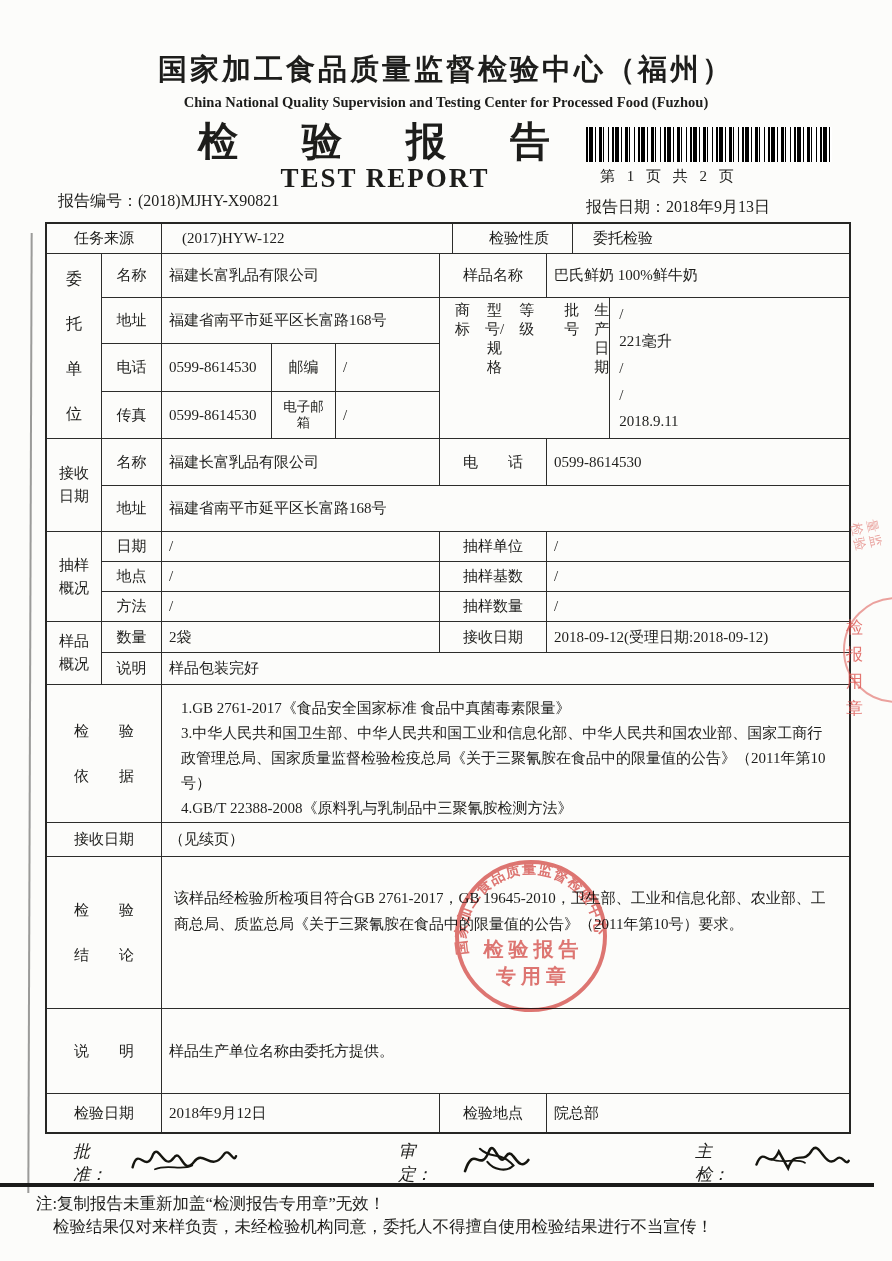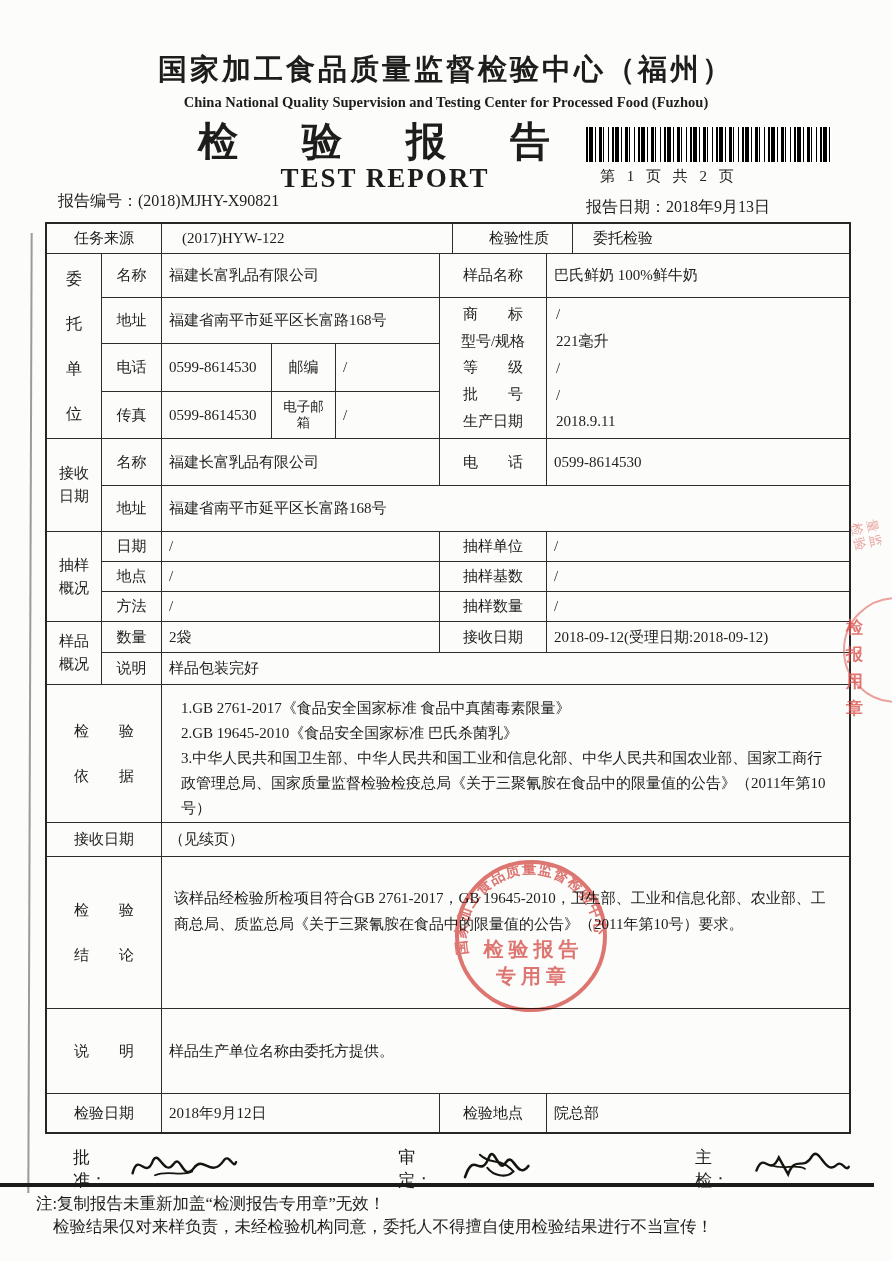--- a/index.html
+++ b/index.html
@@ -44,41 +44,41 @@
   .vcell{flex:0 0 55px;border-right:1.5px solid #2d2d2b;display:flex;
     align-items:center;justify-content:center;text-align:center;}
   .vtext{width:18px;word-break:break-all;line-height:45px;font-size:16px;}
   .vtext2{width:34px;word-break:break-all;line-height:23px;font-size:15px;text-align:center;}
   .bandcol{flex:1;display:flex;flex-direction:column;}
   .split{display:flex;flex-direction:row;flex:1;}
   .leftcol{flex:0 0 338px;display:flex;flex-direction:column;border-right:1.5px solid #2d2d2b;}
   .rightcol{flex:1;display:flex;flex-direction:column;}
   .pairblock{flex:1;display:flex;}
   .pl-labels{flex:0 0 107px;border-right:1.5px solid #2d2d2b;display:flex;
-    flex-direction:column;justify-content:space-around;padding:3px 0;}
+    flex-direction:row;justify-content:space-around;padding:3px 0;}
   .pl-vals{flex:1;display:flex;flex-direction:column;justify-content:space-around;padding:3px 0;}
   .pl-labels div{text-align:center;}
   .pl-vals div{padding-left:9px;}
   .basis-list{display:block;padding:9px 10px 4px 12px;line-height:25px;}
   .multiline-lab{display:flex;flex-direction:column;gap:26px;justify-content:center;
     align-items:center;text-align:center;}
   
   .stamp{position:absolute;left:450px;top:855px;width:162px;height:162px;
     opacity:.8;mix-blend-mode:multiply;z-index:5;}
   .edge-frag-b{position:absolute;left:846px;top:614px;z-index:5;color:#dd5550;
-    font-weight:bold;font-size:17px;line-height:27px;letter-spacing:9px;opacity:.8;
+    font-weight:normal;font-size:17px;line-height:27px;letter-spacing:9px;opacity:.8;
     white-space:pre-line;}
   .edge-frag-b-arc{position:absolute;left:843px;top:597px;width:102px;height:102px;
     border:2.5px solid #dd5550;border-radius:50%;opacity:.55;z-index:4;}
   .edge-frag-a{position:absolute;left:851px;top:520px;z-index:5;color:#dd6660;
     font-size:13px;line-height:16px;letter-spacing:2px;opacity:.6;
     transform:rotate(78deg);white-space:pre-line;}
   
   .sign-row{position:absolute;left:45px;top:1140px;width:806px;height:52px;
-    display:flex;align-items:flex-end;font-size:17px;}
+    display:flex;align-items:flex-start;font-size:17px;font-style:italic;}
   .sign-item{display:flex;align-items:center;gap:6px;}
   .sig-svg{margin-top:-8px;}
   .s1{margin-left:28px;} .s2{margin-left:160px;} .s3{margin-left:150px;}
   .heavy-rule{position:absolute;left:0;top:1183px;width:874px;height:3.5px;
     background:#1b1b19;}
   .notes{position:absolute;left:36px;top:1193px;width:830px;font-size:16.5px;
     line-height:22.5px;}
   .notes .n2{padding-left:17px;}
   .scan-edge{position:absolute;left:29px;top:233px;width:1.5px;height:960px;
     background:#4a4a48;opacity:.55;transform:rotate(.2deg);}
@@ -227,21 +227,20 @@
     </div>
 
     <div class="row" style="height:138px;">
       <div class="c lab w-lab multiline-lab">
         <div>检　　验</div>
         <div>依　　据</div>
       </div>
       <div class="c end" style="flex:1;align-items:flex-start;">
         <div class="basis-list">
           <div>1.GB 2761-2017《食品安全国家标准 食品中真菌毒素限量》</div>
-          <div>2.GB 19645-2010《食品安全国家标准 巴氏杀菌乳》</div>
           <div>3.中华人民共和国卫生部、中华人民共和国工业和信息化部、中华人民共和国农业部、国家工商行政管理总局、国家质量监督检验检疫总局《关于三聚氰胺在食品中的限量值的公告》（2011年第10号）</div>
           <div>4.GB/T 22388-2008《原料乳与乳制品中三聚氰胺检测方法》</div>
         </div>
       </div>
     </div>
 
     <div class="row" style="height:34px;">
       <div class="c lab w-lab">接收日期</div>
       <div class="c end" style="flex:1">（见续页）</div>
     </div>

